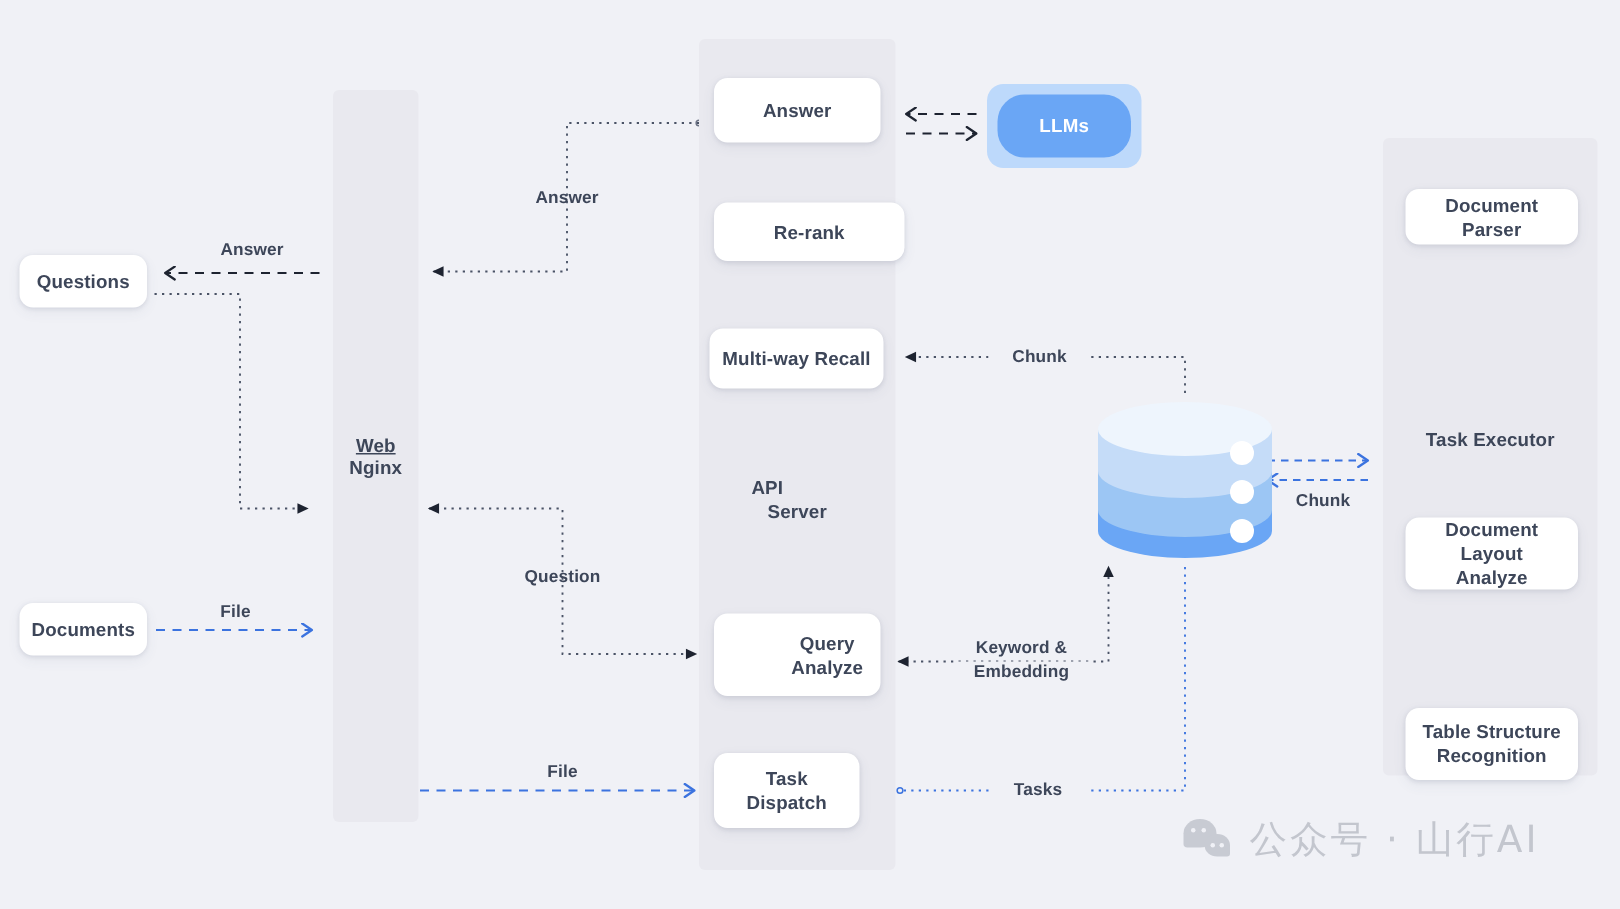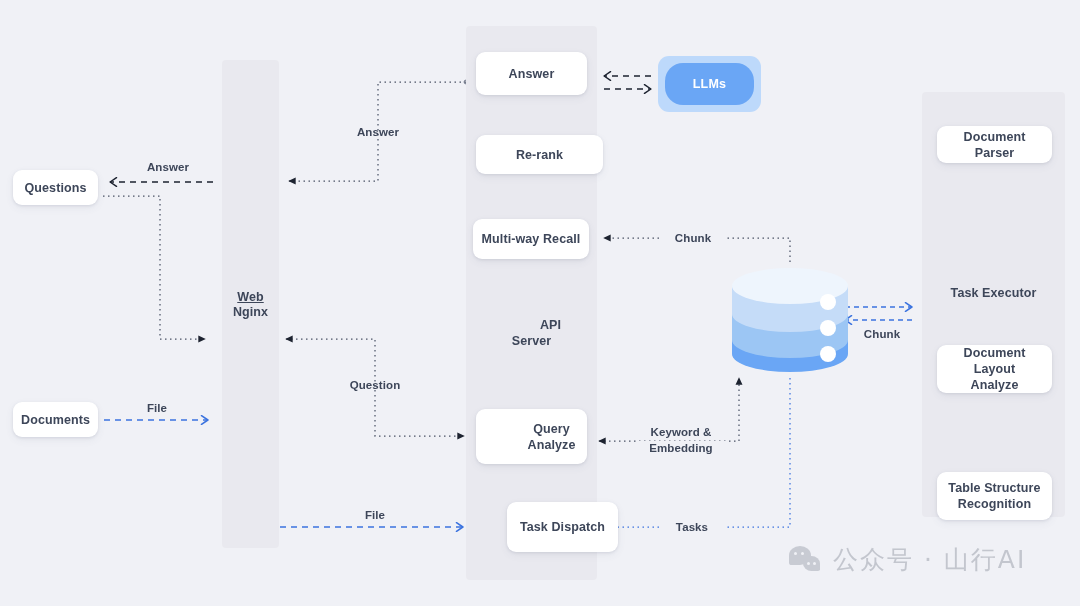--- a/index.html
+++ b/index.html
@@ -176,29 +176,29 @@
   <div class="elabel" style="left:848px;top:327px;width:68px;">Chunk</div>
 
   <div class="card" style="left:13px;top:170px;width:85px;height:35px;">Questions</div>
   <div class="card" style="left:13px;top:402px;width:85px;height:35px;">Documents</div>
 
   <div class="panel" style="left:222px;top:60px;width:57px;height:488px;"></div>
   <div class="panel-label" style="left:222px;top:289px;width:57px;text-decoration:underline;">Web</div>
   <div class="panel-label" style="left:222px;top:304px;width:57px;">Nginx</div>
 
   <div class="panel" style="left:466px;top:26px;width:131px;height:554px;"></div>
-  <div class="panel-label" style="left:485px;top:317px;width:131px;">API</div>
+  <div class="panel-label" style="left:446px;top:317px;width:131px;">API</div>
   <div class="panel-label" style="left:466px;top:333px;width:131px;">Server</div>
 
   <div class="card" style="left:476px;top:52px;width:111px;height:43px;">Answer</div>
   <div class="card" style="left:476px;top:135px;width:127px;height:39px;">Re-rank</div>
   <div class="card" style="left:473px;top:219px;width:116px;height:40px;">Multi-way Recall</div>
   <div class="card" style="left:476px;top:409px;width:111px;height:55px;white-space:pre-line;padding-left:46px;">Query
 Analyze</div>
-  <div class="card" style="left:476px;top:502px;width:111px;height:50px;margin-left:31px;">Task Dispatch</div>
+  <div class="card" style="left:476px;top:502px;width:97px;height:50px;">Task Dispatch</div>
 
   <div class="llm-outer" style="left:658px;top:56px;width:103px;height:56px;">
     <div class="llm-inner">LLMs</div>
   </div>
 
   <div class="db" style="left:730px;top:262px;width:120px;height:116px;">
     <svg width="120" height="116" viewBox="0 0 120 116">
 
       <path d="M2,78 L2,92 A58,18 0 0 0 118,92 L118,78 Z" fill="#6aa6f5"></path>
       <ellipse cx="60" cy="78" rx="58" ry="18" fill="#6aa6f5"></ellipse>

